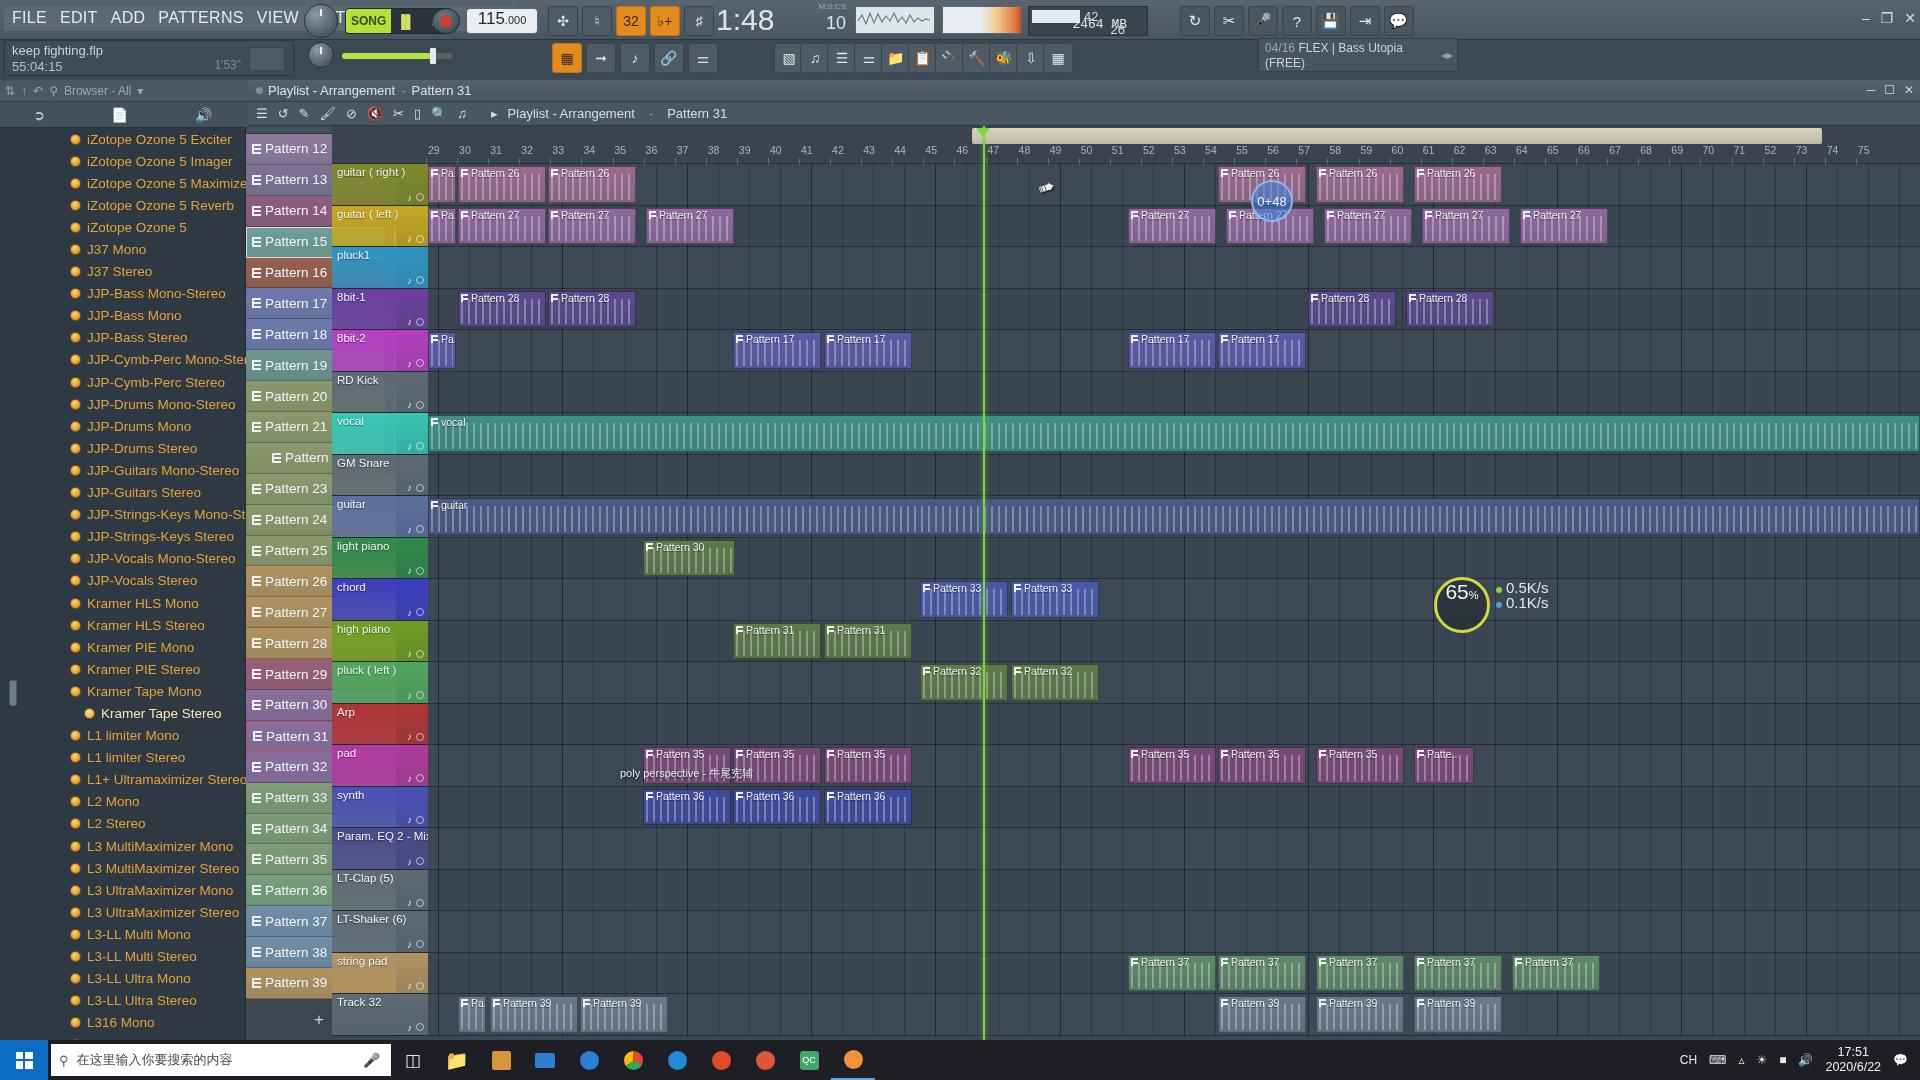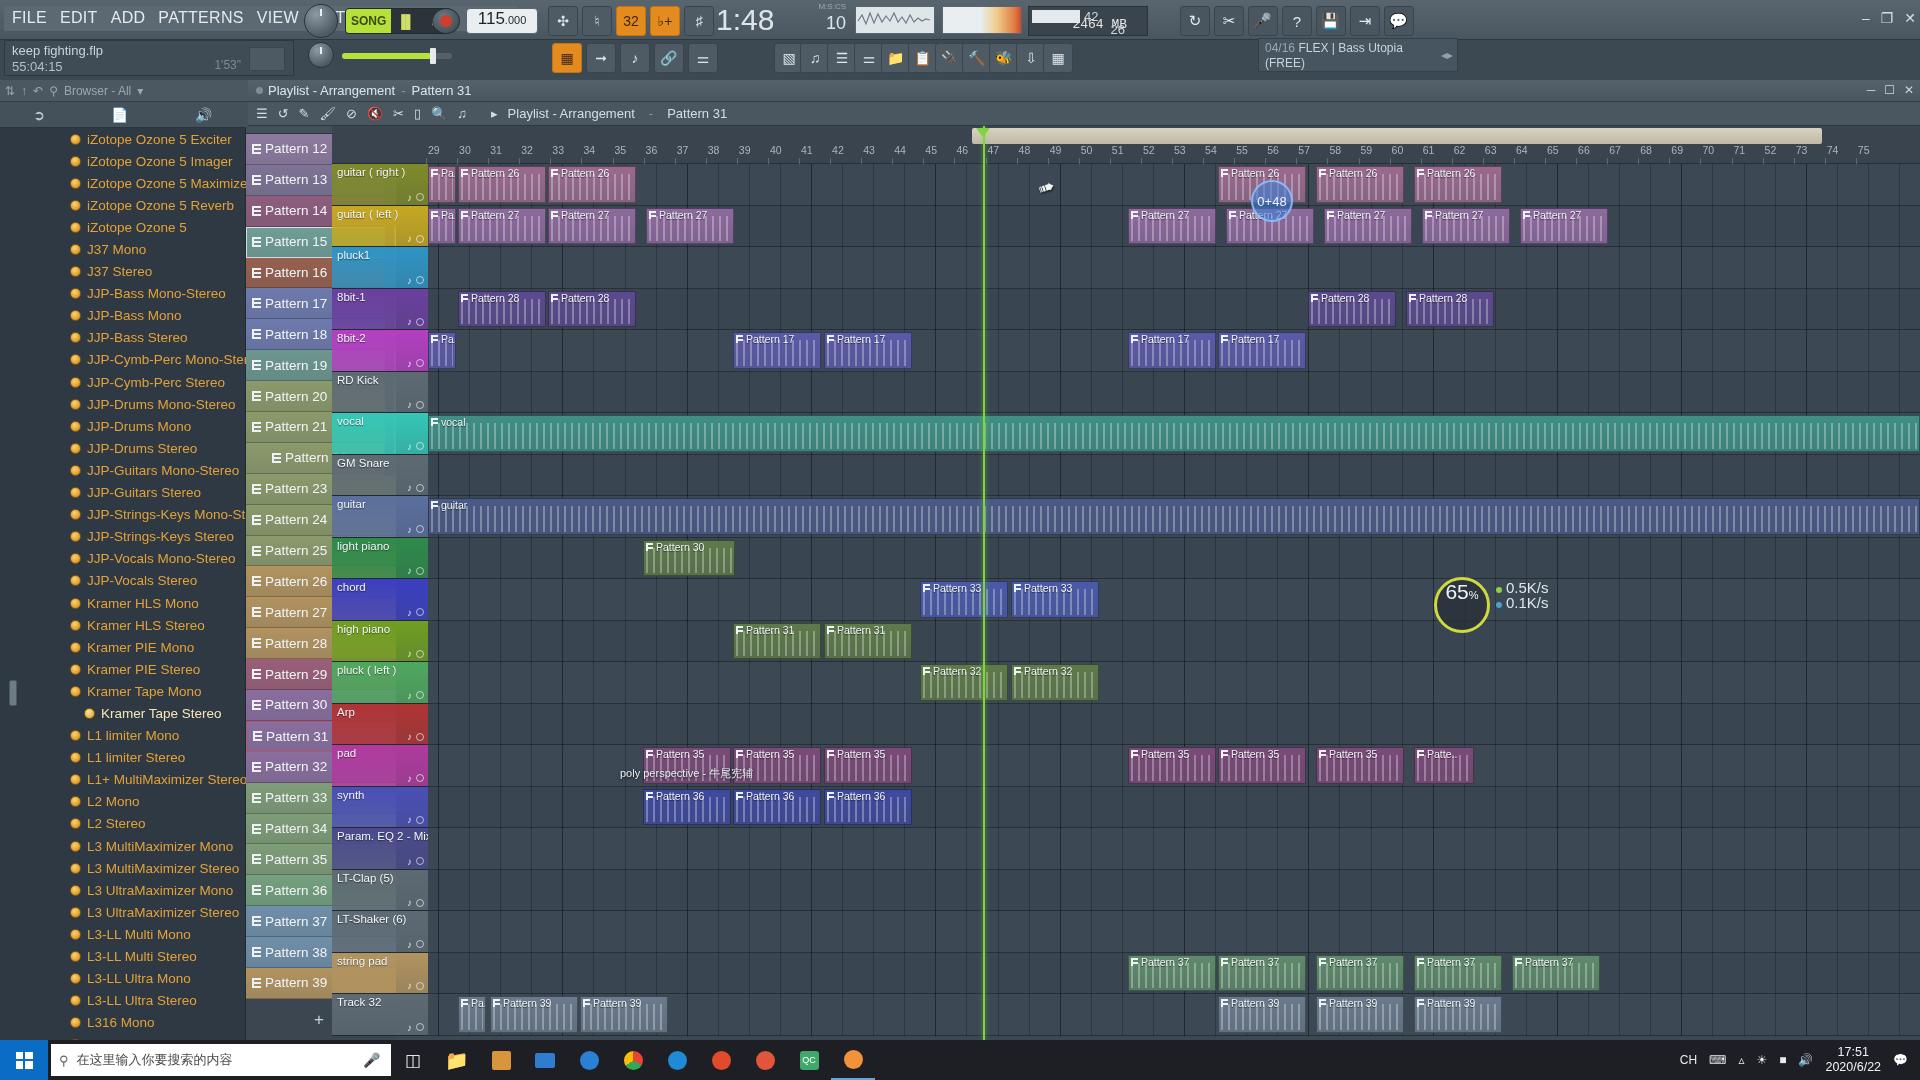--- a/index.html
+++ b/index.html
@@ -466,21 +466,21 @@
         <div class="bitem">
           <span class="ic"></span>
           <span>L1 limiter Mono</span>
         </div>
         <div class="bitem">
           <span class="ic"></span>
           <span>L1 limiter Stereo</span>
         </div>
         <div class="bitem">
           <span class="ic"></span>
-          <span>L1+ MultiMaximizer Stereo</span>
+          <span>L1+ Ultramaximizer Stereo</span>
         </div>
         <div class="bitem">
           <span class="ic"></span>
           <span>L2 Mono</span>
         </div>
         <div class="bitem">
           <span class="ic"></span>
           <span>L2 Stereo</span>
         </div>
         <div class="bitem">

